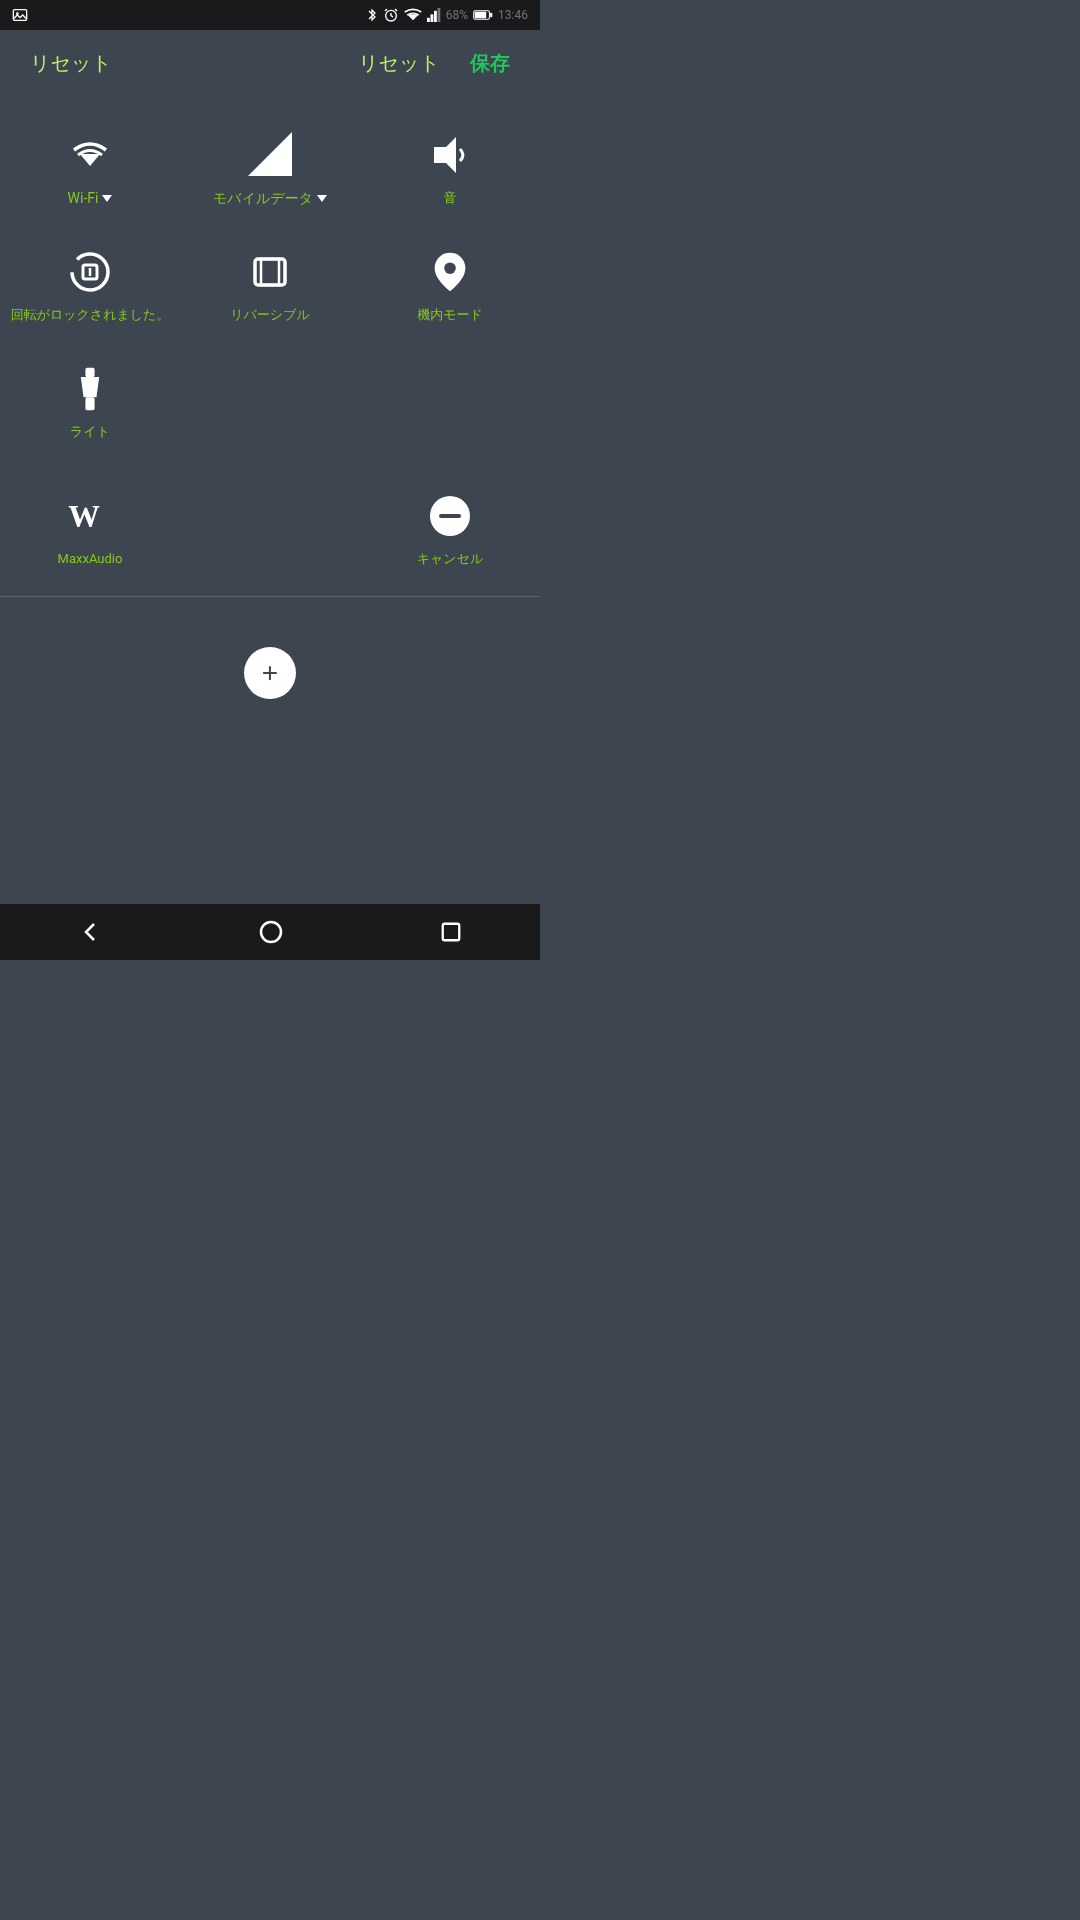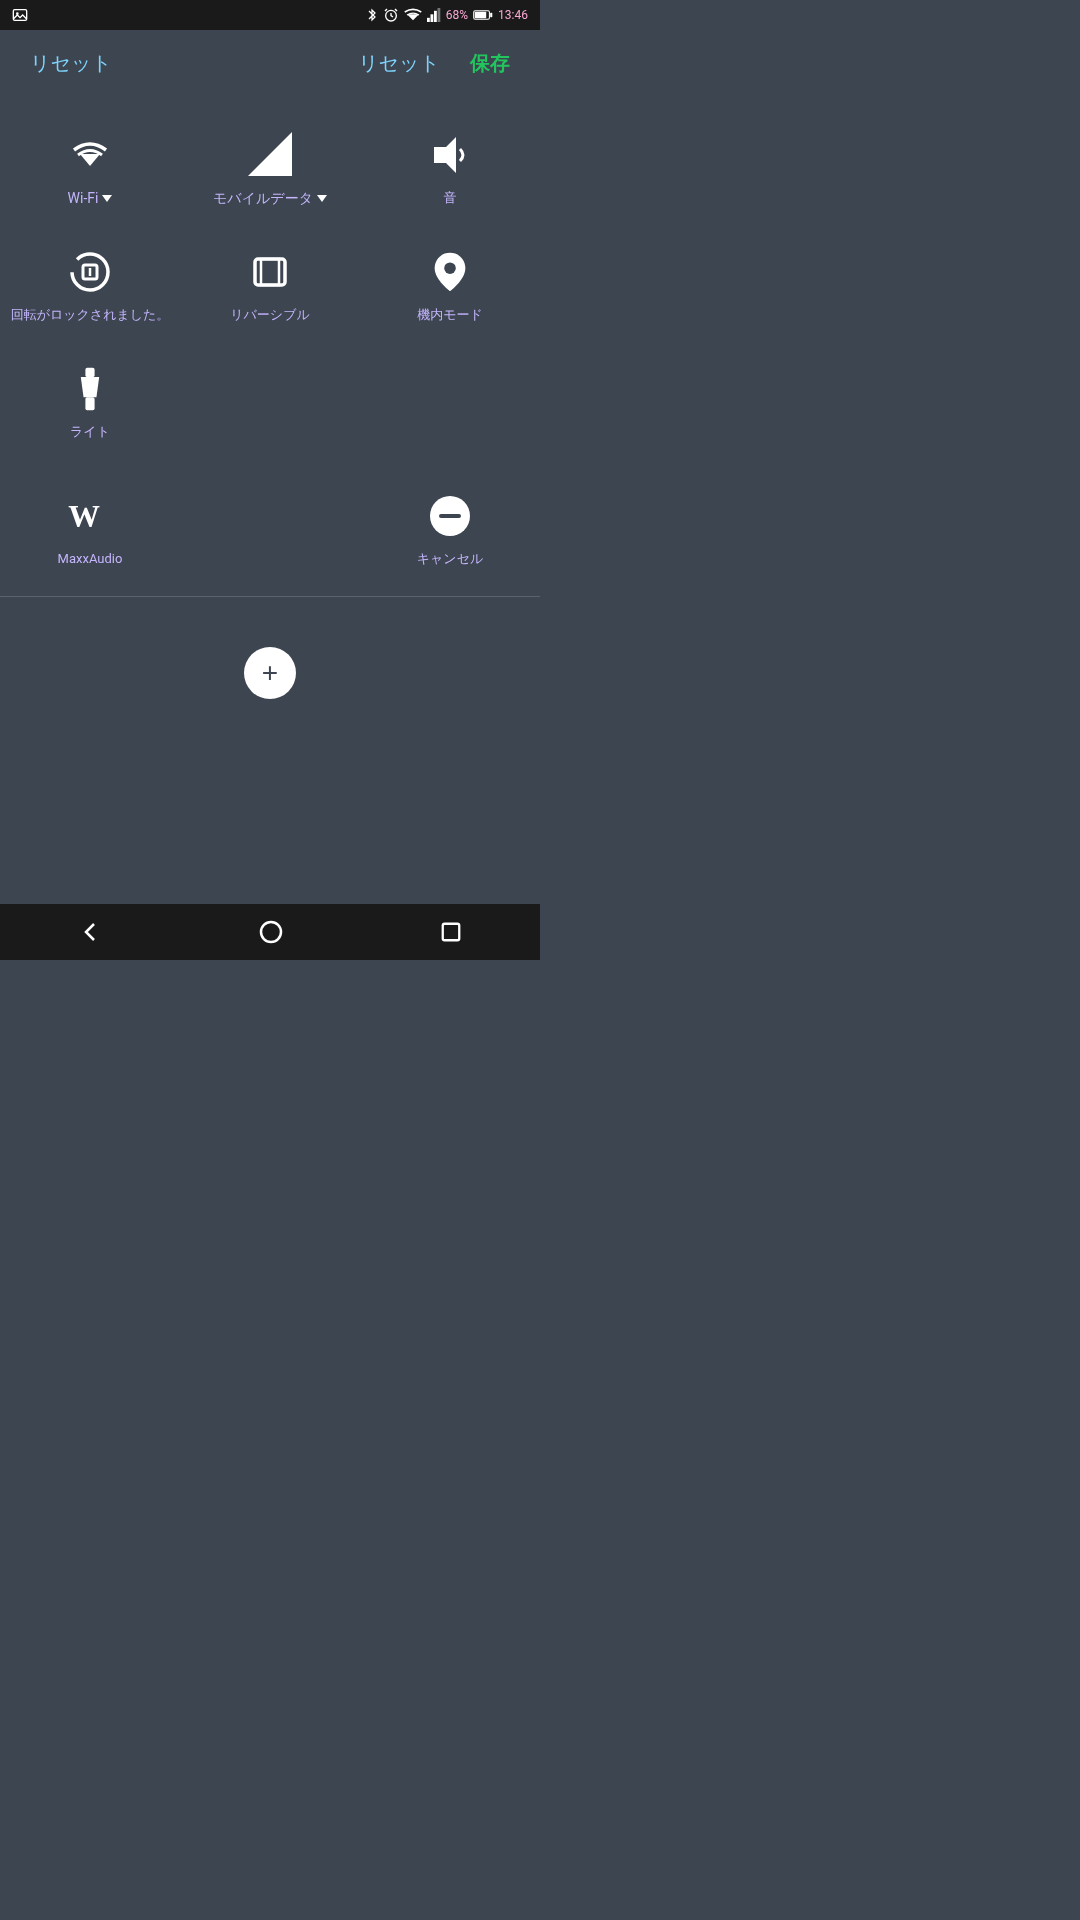--- a/index.html
+++ b/index.html
@@ -34,34 +34,34 @@
     }
 
     .status-icons {
       display: flex;
       align-items: center;
       gap: 5px;
     }
 
     .status-text {
       font-size: 12px;
-      color: #f9a8d4;
+      color: #737373;
     }
 
     
     .action-bar {
       display: flex;
       align-items: center;
       justify-content: space-between;
       padding: 20px 30px 20px 30px;
     }
 
     .action-btn {
       font-size: 20px;
-      color: #7dd3fc;
+      color: #bef264;
       background: none;
       border: none;
       cursor: pointer;
     }
 
     .action-btn-blue {
       font-size: 20px;
       color: #22c55e;
       background: none;
       border: none;
@@ -90,21 +90,21 @@
       width: 50px;
       height: 50px;
       display: flex;
       align-items: center;
       justify-content: center;
       font-size: 30px;
     }
 
     .tile-label {
       font-size: 13px;
-      color: #c4b5fd;
+      color: #84cc16;
       text-align: center;
       line-height: 1.3;
     }
 
     .tile-label-row {
       display: flex;
       align-items: center;
       gap: 4px;
       font-size: 14px;
     }

